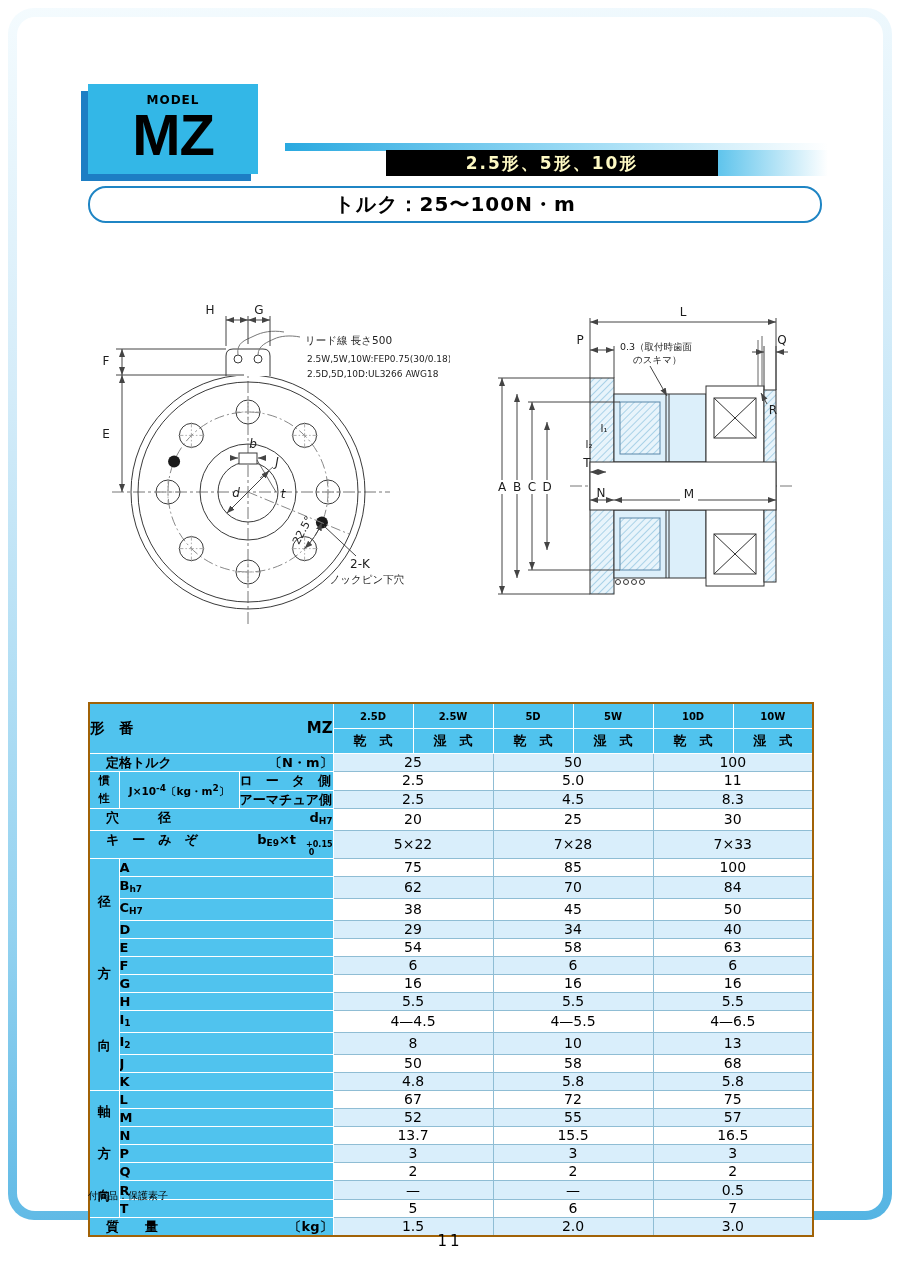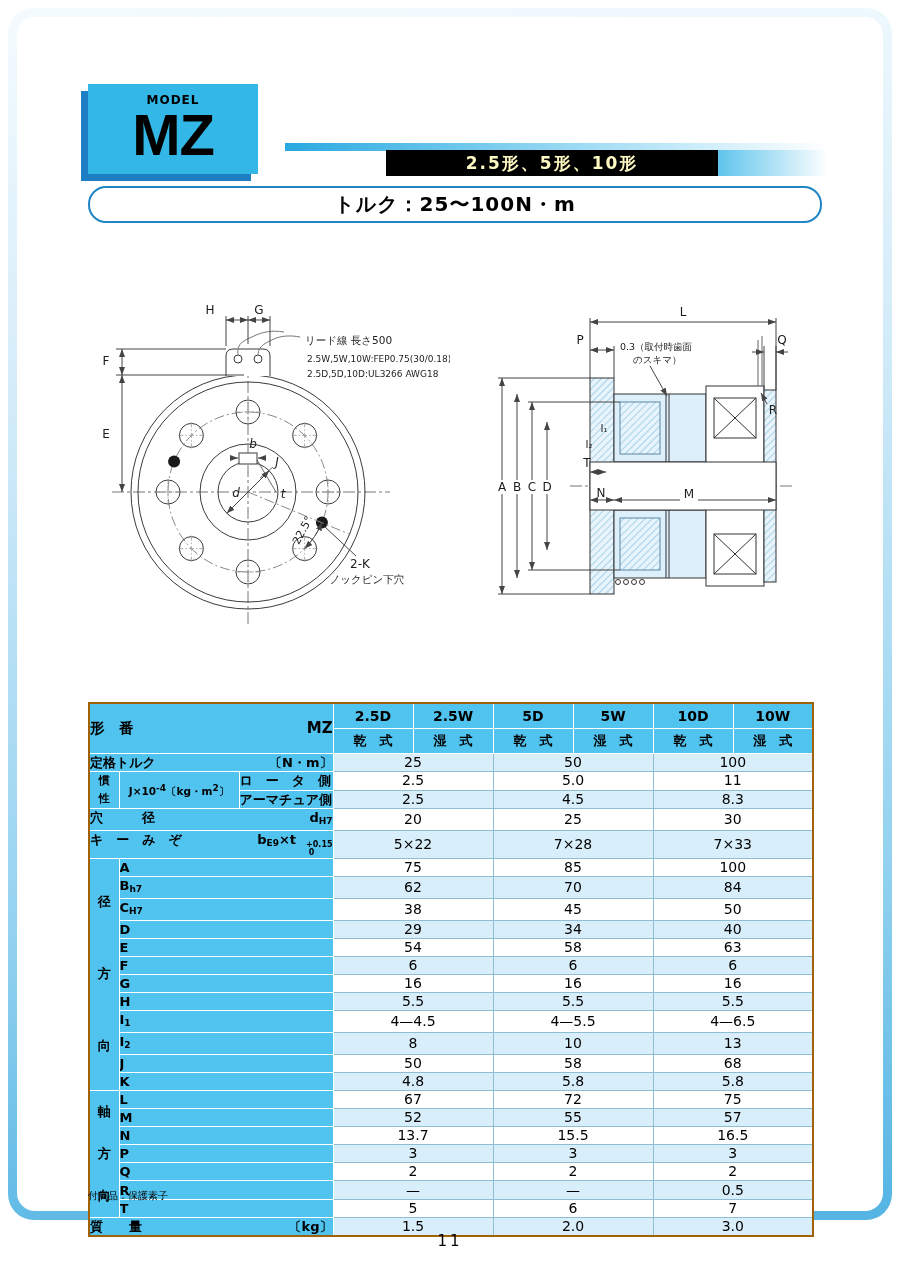--- a/index.html
+++ b/index.html
@@ -40,26 +40,26 @@
   .side-view{position:absolute;left:453px;top:273px;}
   svg text{fill:#1c1c1c;font-family:"DejaVu Sans","Liberation Sans",sans-serif;}
 
   
   .table-wrap{position:absolute;left:71px;top:685px;}
   #spec-table{border-collapse:collapse;table-layout:fixed;width:724px;border:2px solid #a16207;}
   #spec-table th,#spec-table td{padding:0;overflow:hidden;white-space:nowrap;}
   #spec-table thead th{height:24px;}
   #spec-table tbody td{height:17px;line-height:17px;}
   .cyan{background:#50c3ee;border:1.6px solid #fff;font-weight:bold;font-size:13px;}
-  th.model{font-size:14px;}
+  th.model{font-size:10px;}
   th.type{font-size:13px;}
   th.corner{text-align:left;padding:0 8px;font-size:14.5px;}
   th.corner .cr{float:right;font-size:15px;}
   td.lbl{text-align:left;padding:0 10px 0 8px;font-size:13px;}
-  td.lbl .lmain{float:left;}
+  td.lbl .lmain{float:left;padding-left:16px;}
   td.lbl .lnote{float:right;}
   td.lbl2{text-align:left;font-size:13px;}
   td.gnote{text-align:center;font-size:10.5px;margin-left:24px;}
   td.grp{text-align:center;font-weight:bold;}
   td.val{border:1px solid #8fbdd4;text-align:center;font-size:14px;}
   tr.tint td.val{background:#d9eefb;}
   tr.plain td.val{background:#fff;}
   sub{font-size:9px;vertical-align:-2px;}
   sup{font-size:9px;vertical-align:4px;}
   .stk{display:inline-flex;flex-direction:column;font-size:8px;line-height:1.05;vertical-align:-3px;margin-left:10px;}

